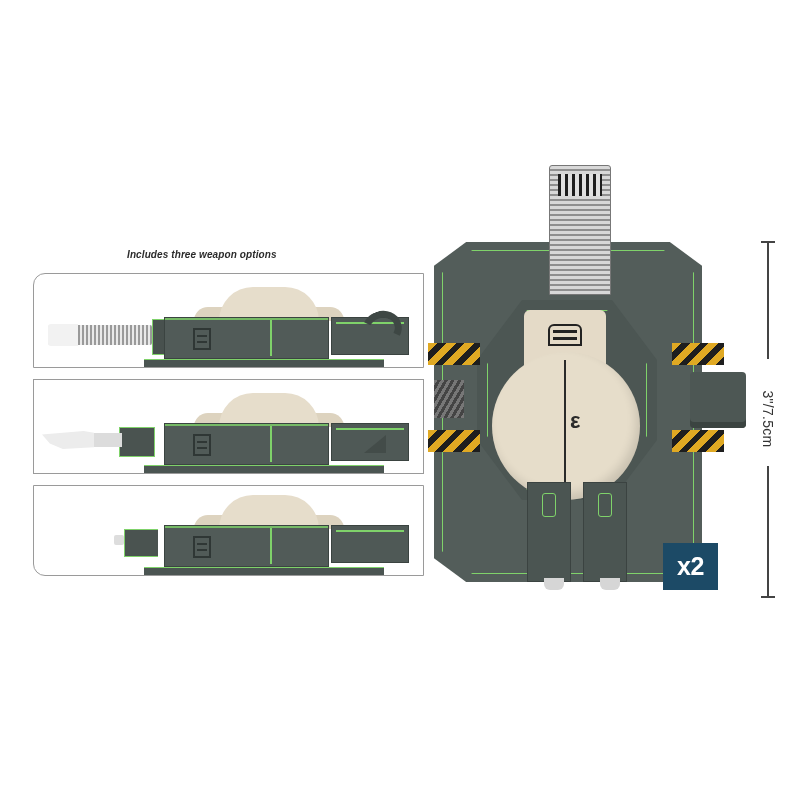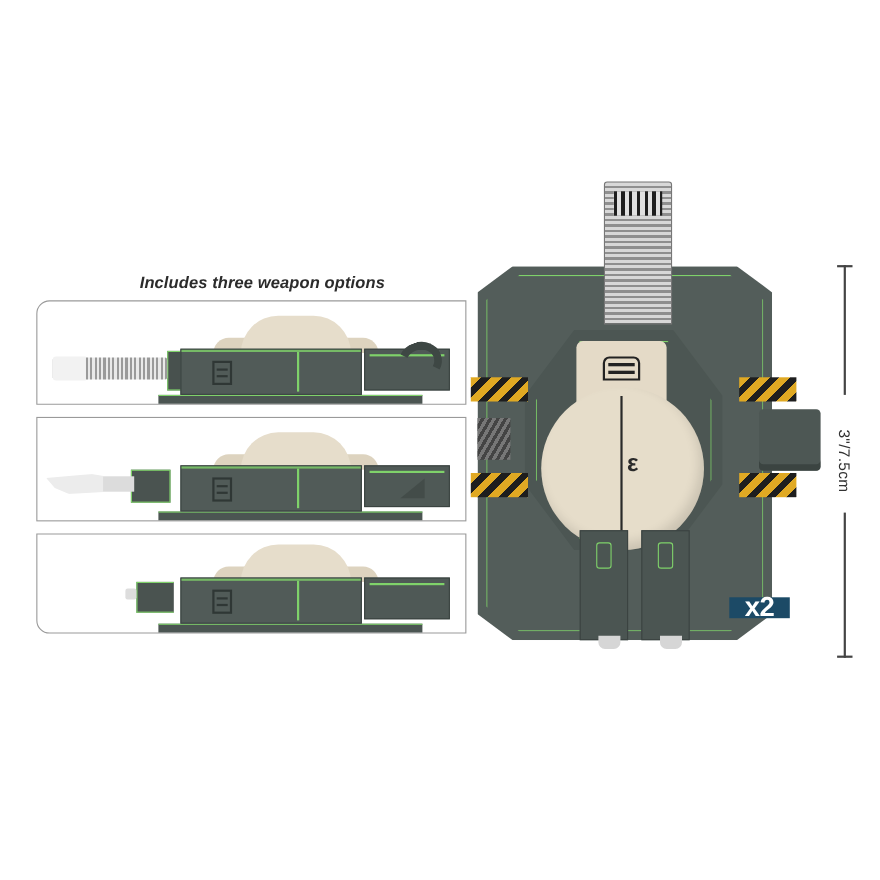--- a/index.html
+++ b/index.html
@@ -1,21 +1,21 @@
 <!DOCTYPE html>
 <html><head>
   <meta charset="utf-8">
   <style>
     * { box-sizing: border-box; margin: 0; padding: 0; }
     html, body { width: 800px; height: 800px; background: #ffffff; overflow: hidden; }
     body { position: relative; font-family: "Liberation Sans", sans-serif; }
 
     .caption {
       position: absolute; left: 127px; top: 249px;
-      font-size: 15px; font-weight: bold; font-style: italic; color: #2b2b2b;
+      font-size: 10px; font-weight: bold; font-style: italic; color: #2b2b2b;
       letter-spacing: 0.1px;
     }
 
     .panel {
       position: absolute; left: 33px; width: 391px; background: #fff;
       border: 1.5px solid #9a9a9a; overflow: hidden;
     }
     .panel.p1 { top: 273px; height: 95px; border-top-left-radius: 12px; }
     .panel.p2 { top: 379px; height: 95px; }
     .panel.p3 { top: 485px; height: 91px; border-bottom-left-radius: 12px; }
@@ -64,21 +64,21 @@
     .s1 { left: -4px; top: 183px; } .s2 { left: -4px; top: 270px; } .s3 { left: 240px; top: 183px; } .s4 { left: 240px; top: 270px; }
     .side-gun { position: absolute; left: 258px; top: 212px; width: 56px; height: 56px; background: #4d5754; border-radius: 4px; box-shadow: inset 0 -6px 0 #3b4441; }
     .side-vent { position: absolute; left: 2px; top: 220px; width: 30px; height: 38px; background: repeating-linear-gradient(120deg, #777 0 3px, #444 3px 6px); }
     .engine-l, .engine-r { position: absolute; top: 322px; width: 44px; height: 100px; background: #4b5552; border: 1px solid #3b4341; }
     .engine-l { left: 95px; } .engine-r { left: 151px; }
     .engine-l::before, .engine-r::before { content: ""; position: absolute; left: 14px; top: 10px; width: 12px; height: 22px; border: 1.5px solid #7fd26a; border-radius: 3px; }
     .exhaust { position: absolute; top: 418px; width: 20px; height: 12px; background: #d6d6d6; border-radius: 0 0 6px 6px; }
     .ex1 { left: 112px; } .ex2 { left: 168px; }
 
     .badge {
-      position: absolute; left: 663px; top: 543px; width: 55px; height: 19px;
+      position: absolute; left: 663px; top: 543px; width: 55px; height: 47px;
       background: #1c4a66; color: #ffffff; font-size: 25px; font-weight: bold;
       display: flex; align-items: center; justify-content: center; letter-spacing: -0.5px;
     }
 
     .measure { position: absolute; left: 760px; top: 241px; width: 16px; height: 357px; }
     .measure .cap { position: absolute; left: 1px; width: 14px; height: 2px; background: #444; }
     .measure .cap.top { top: 0; } .measure .cap.bot { bottom: 0; }
     .measure .line { position: absolute; left: 7px; width: 2px; background: #444; }
     .measure .line.a { top: 0; height: 118px; }
     .measure .line.b { bottom: 0; height: 132px; }

